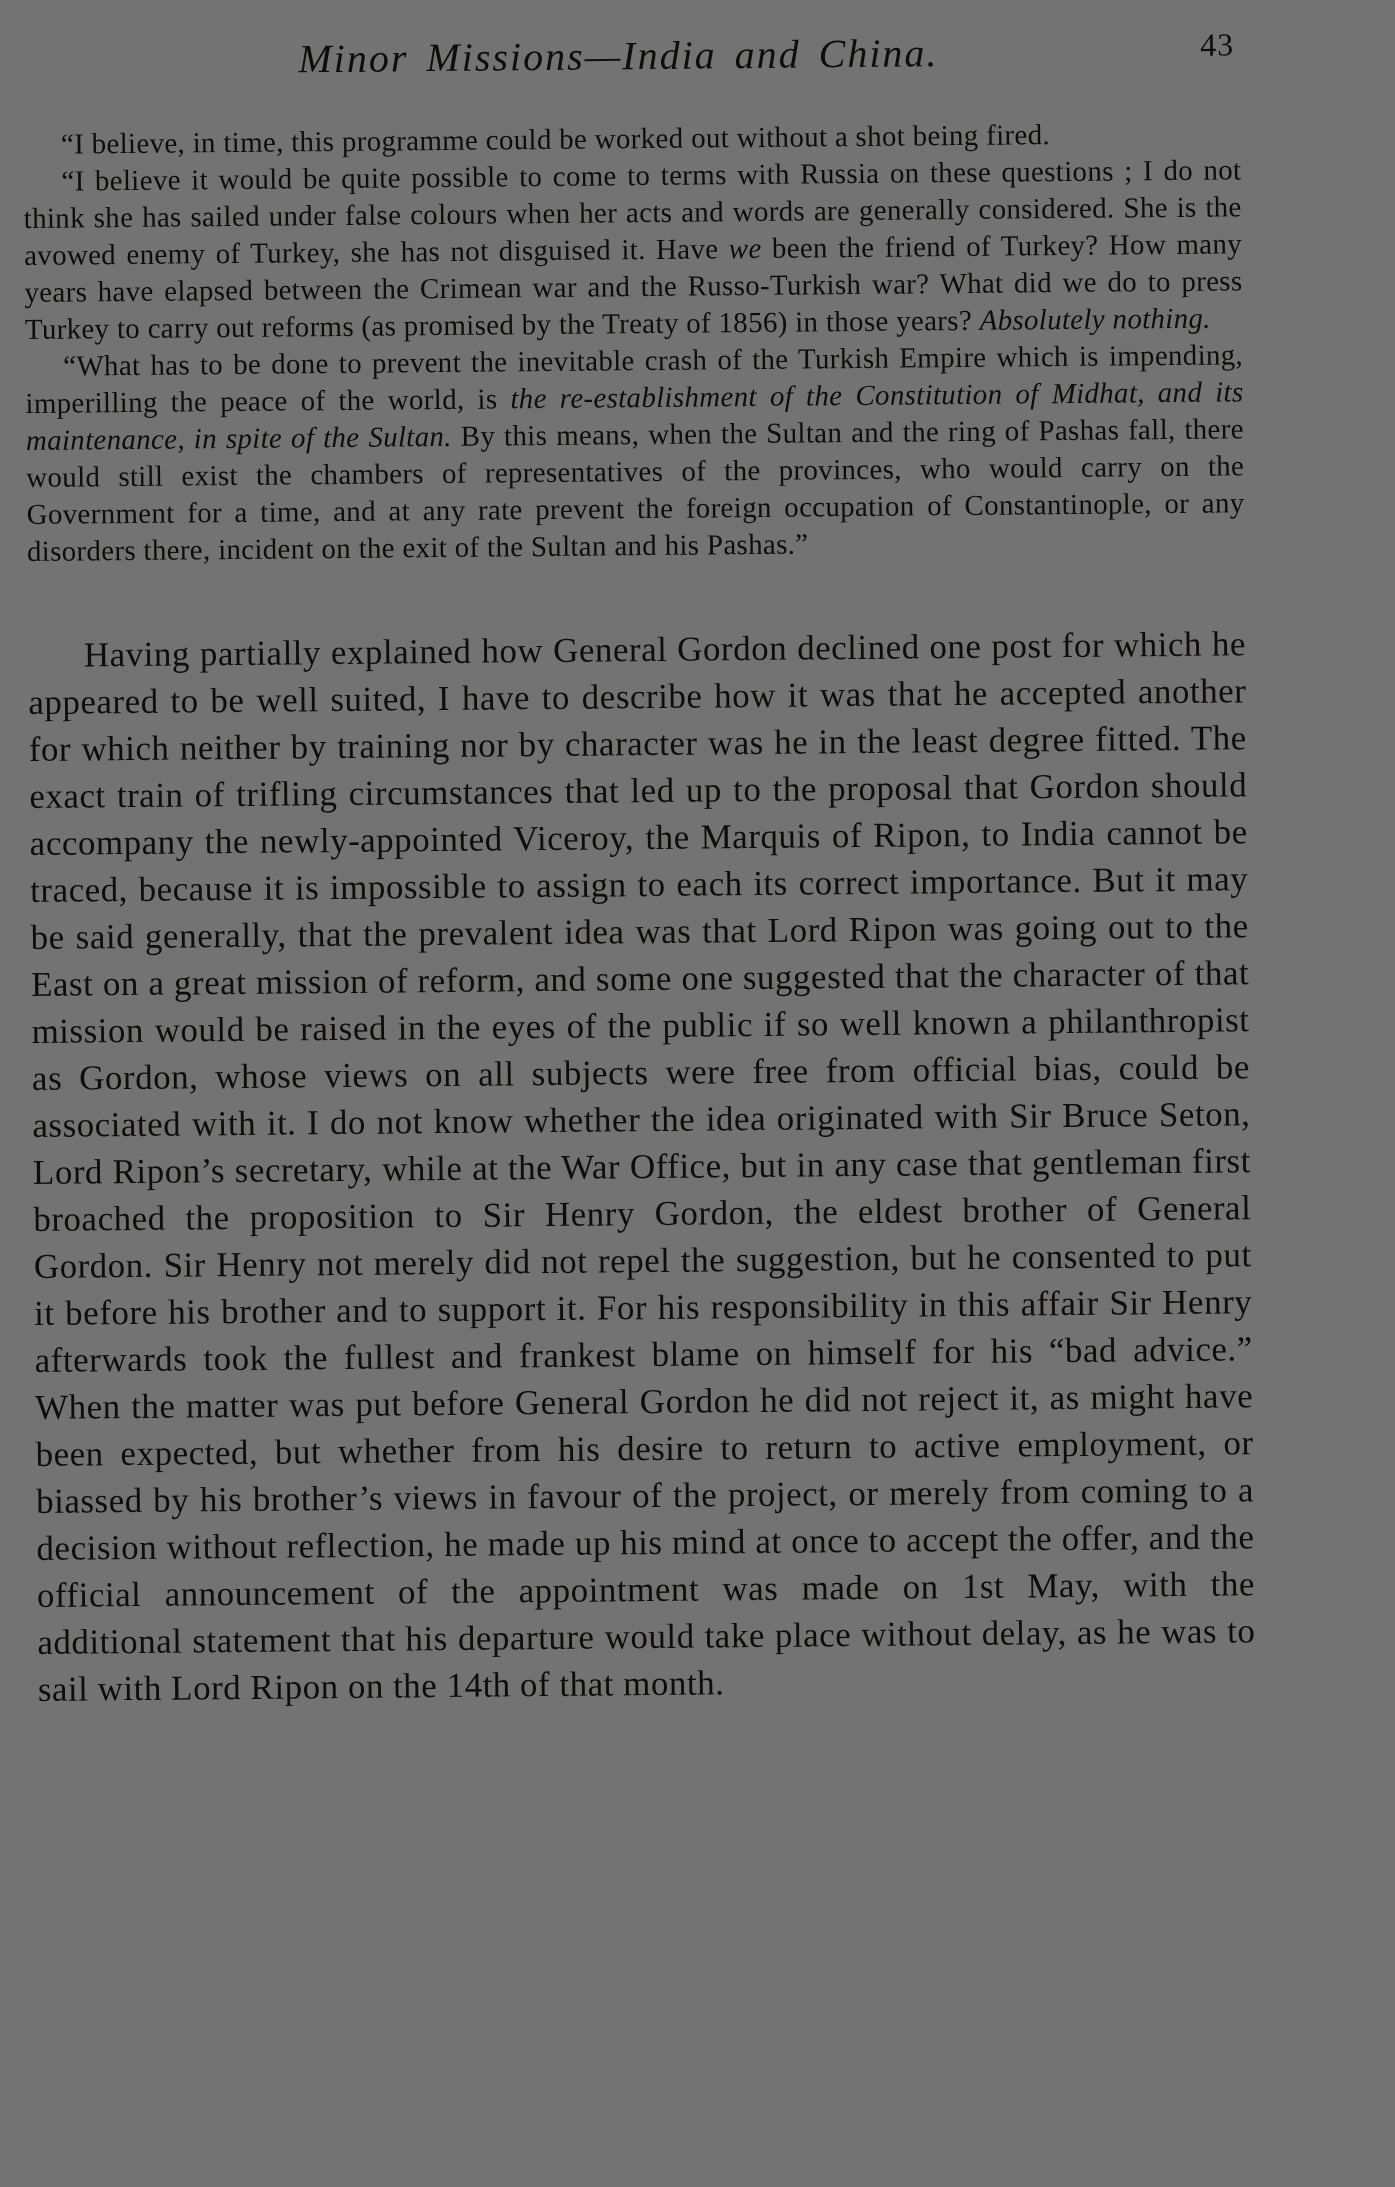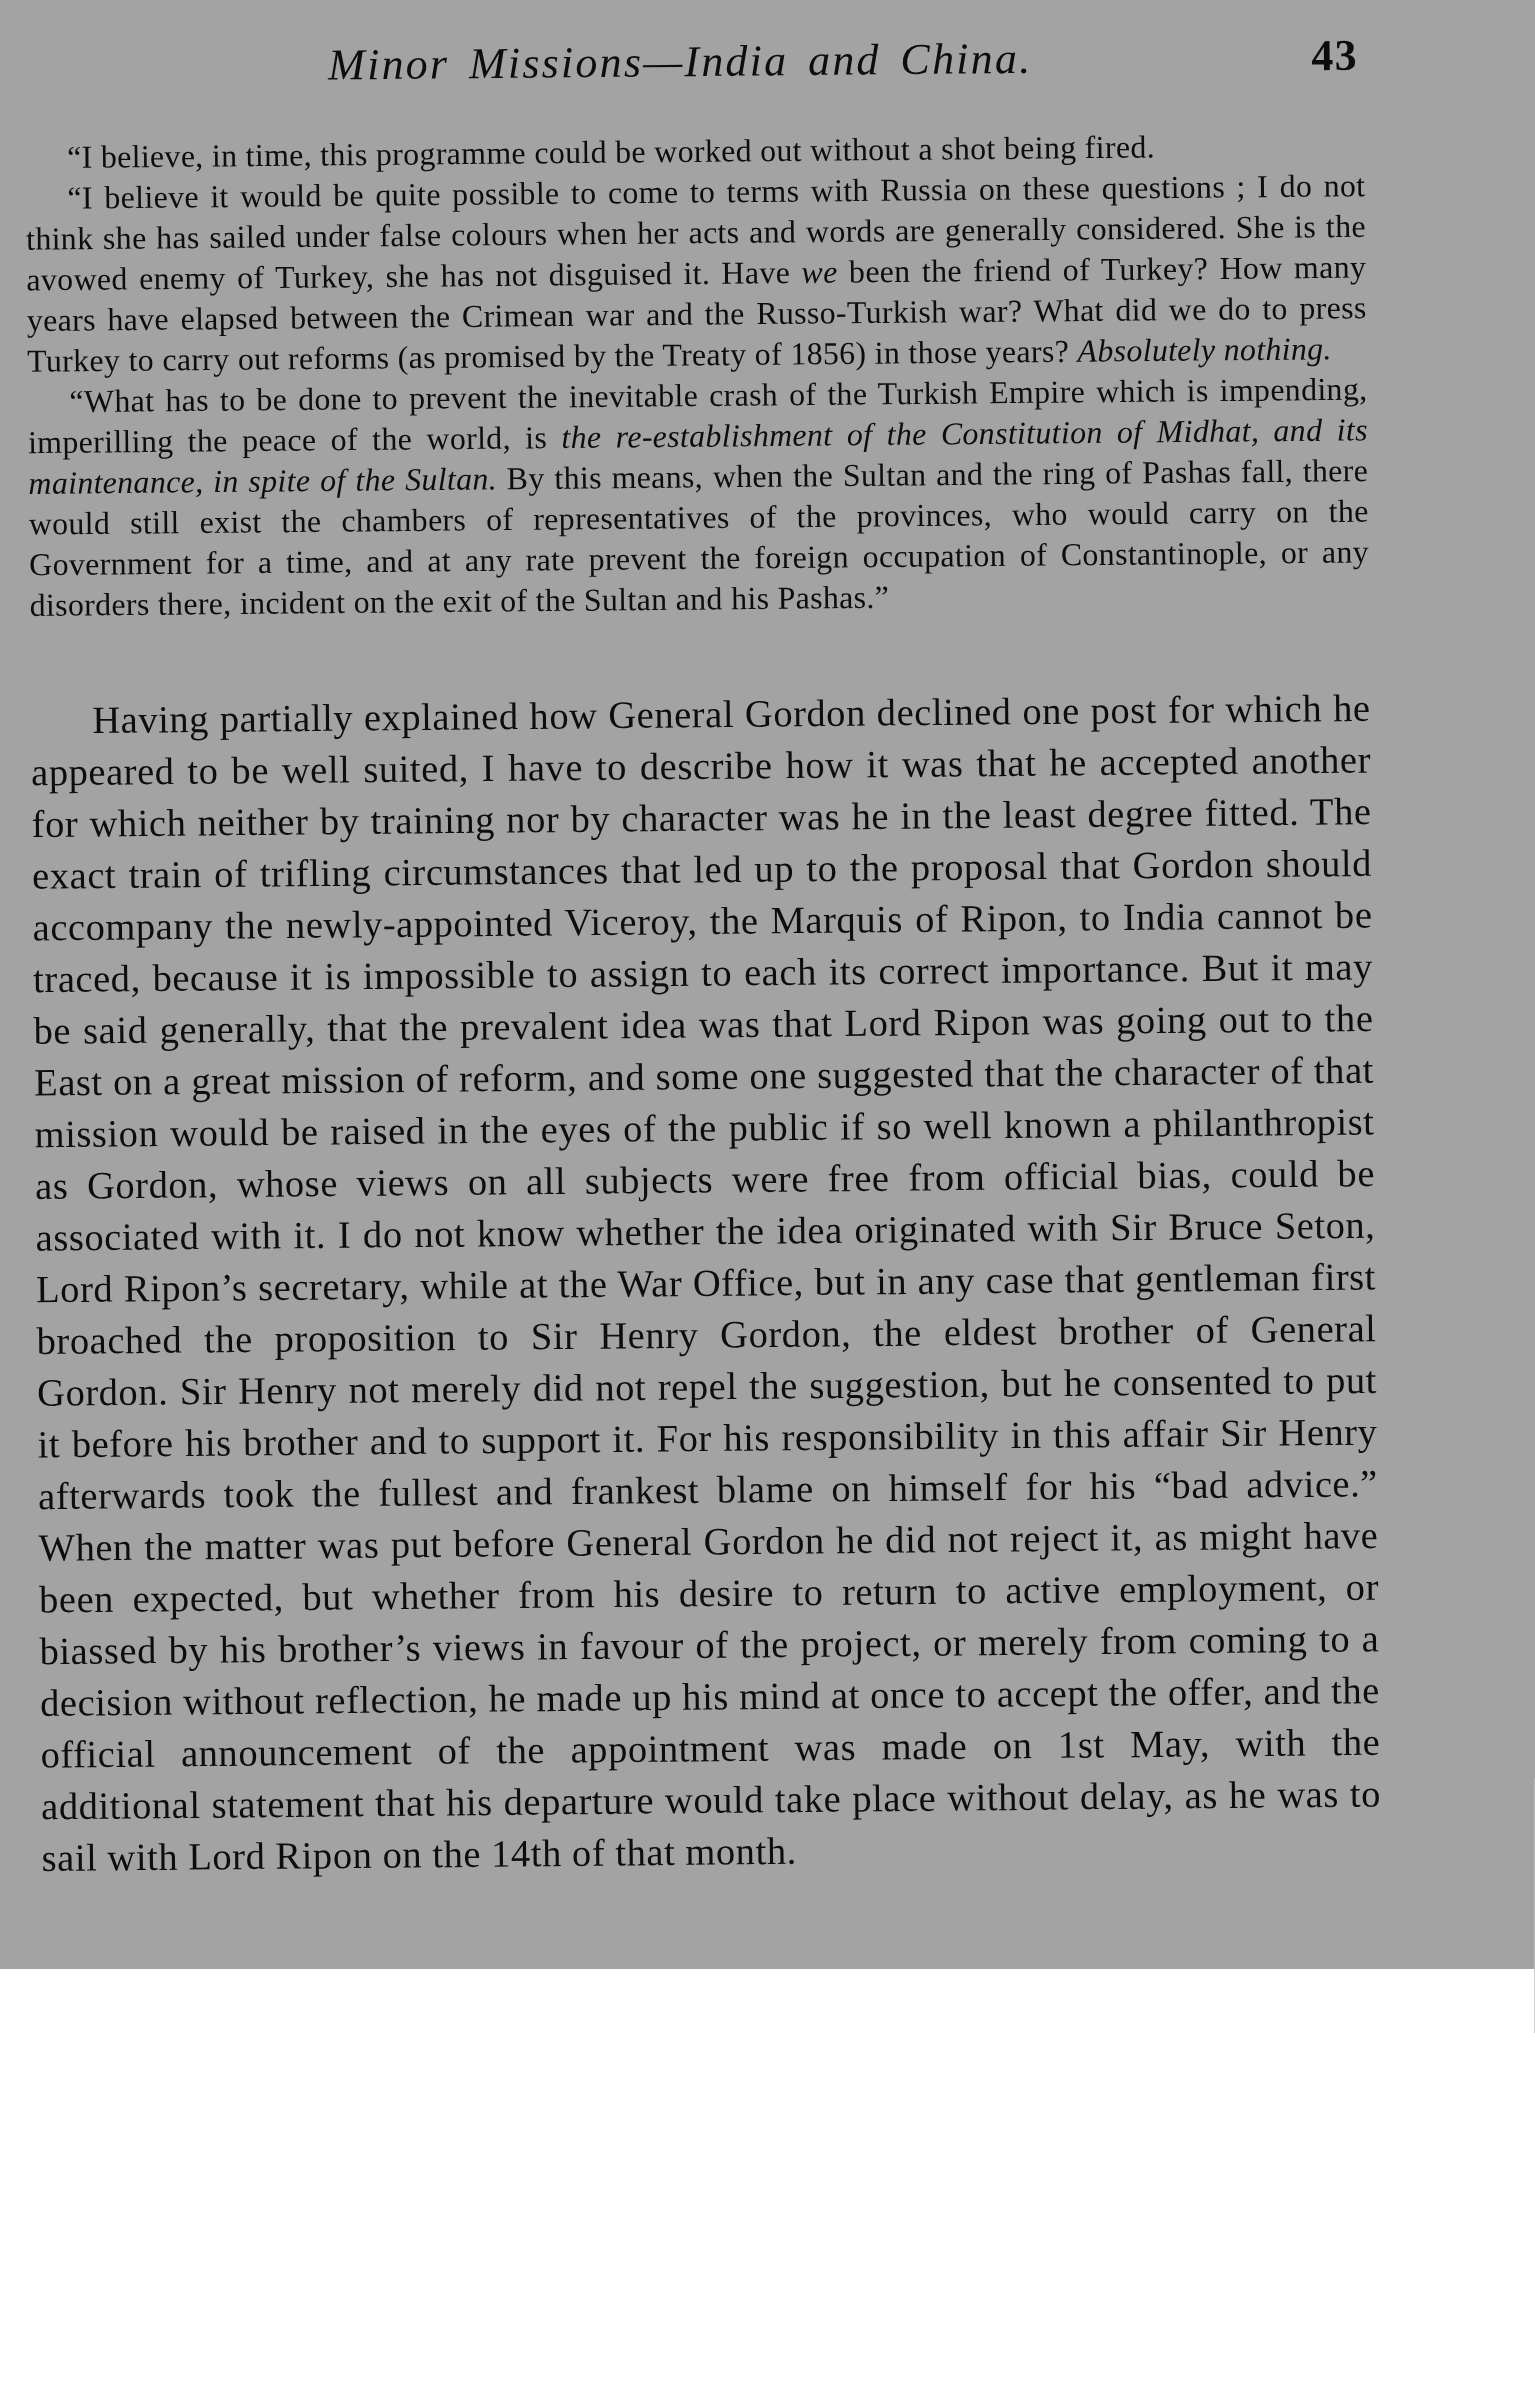--- a/index.html
+++ b/index.html
@@ -10,22 +10,22 @@
     width: 1395px;
     height: 2187px;
     background: #ffffff;
     overflow: hidden;
     font-family: "Liberation Serif", "DejaVu Serif", serif;
     color: #0e0d0b;
   }
   .page {
     position: relative;
     width: 1395px;
-    height: 1790px;
-    background: #a3a3a3;
+    height: 2187px;
+    background: #737373;
   }
   
   .content {
     position: absolute;
     top: 38px;
     left: 22px;
     width: 1218px;
     transform: rotate(-0.55deg);
     transform-origin: 0 0;
   }
@@ -42,23 +42,22 @@
     font-style: italic;
     font-size: 40px;
     letter-spacing: 2px;
     white-space: nowrap;
     word-spacing: 6px;
   }
   .page-number {
     position: absolute;
     right: 6px;
     top: 0;
-    font-size: 40px;
+    font-size: 32px;
     letter-spacing: 1px;
-    font-weight: bold;
   }
   .extract {
     font-size: 29px;
     line-height: 37px;
     text-align: justify;
     letter-spacing: 0.3px;
   }
   .extract p {
     margin: 0;
     text-indent: 38px;

